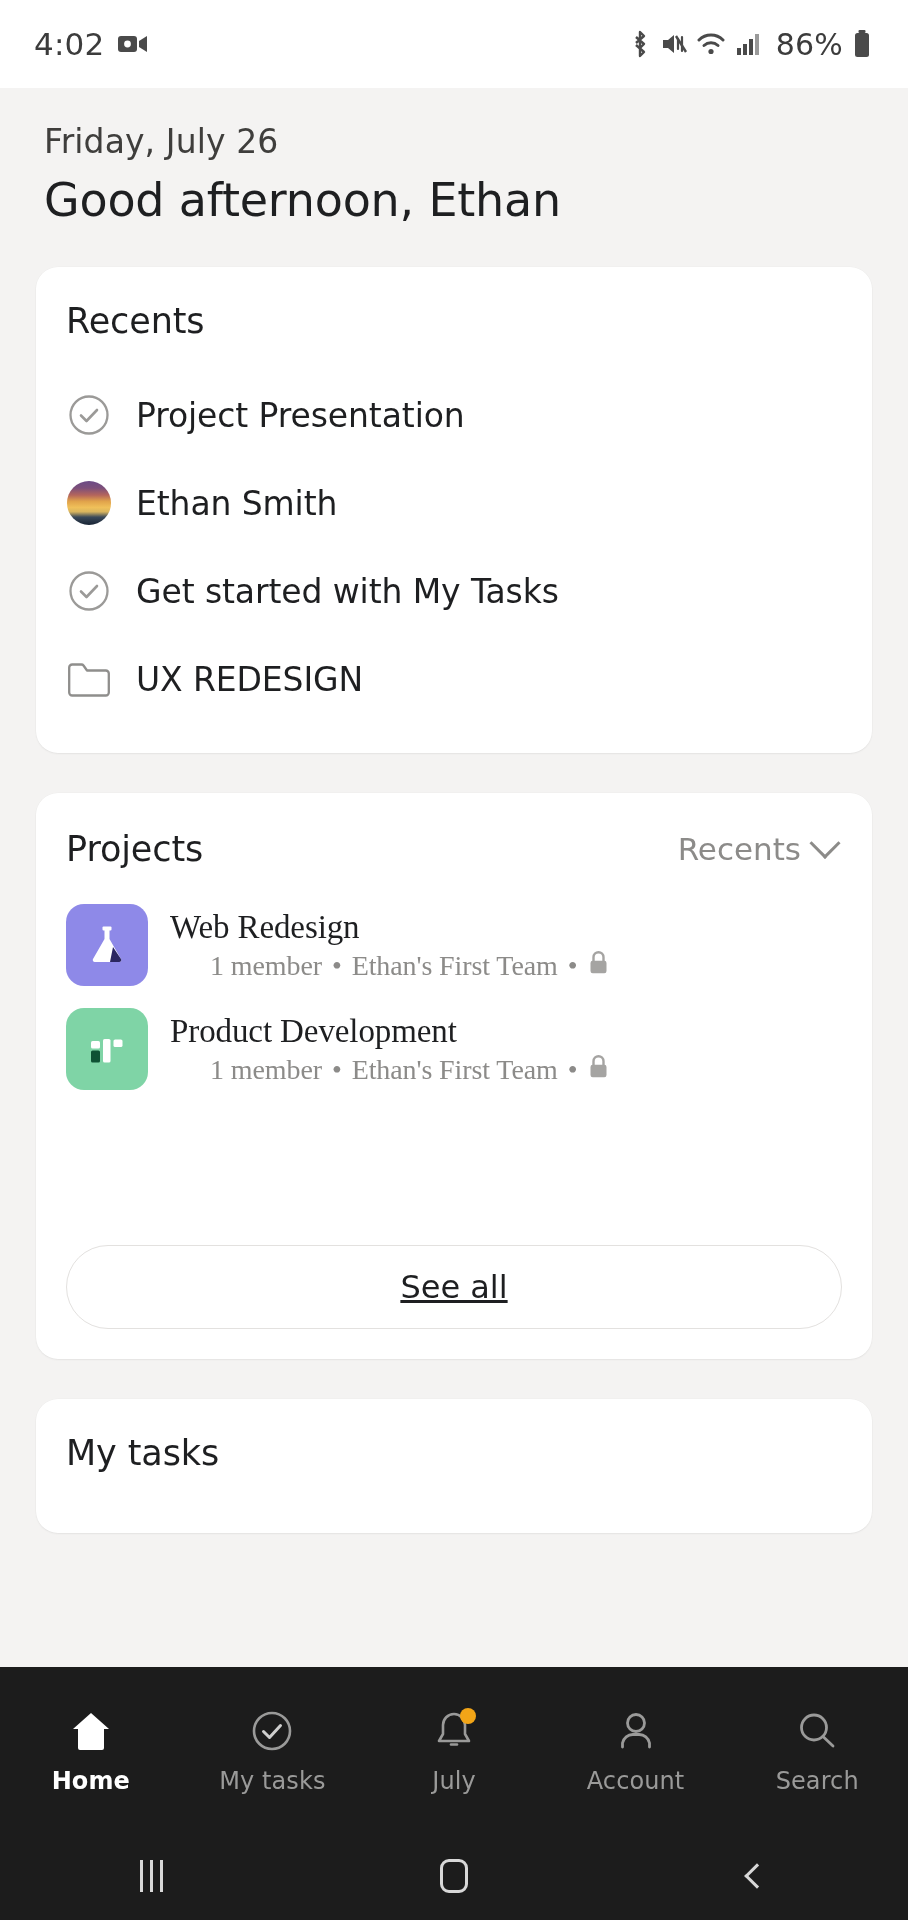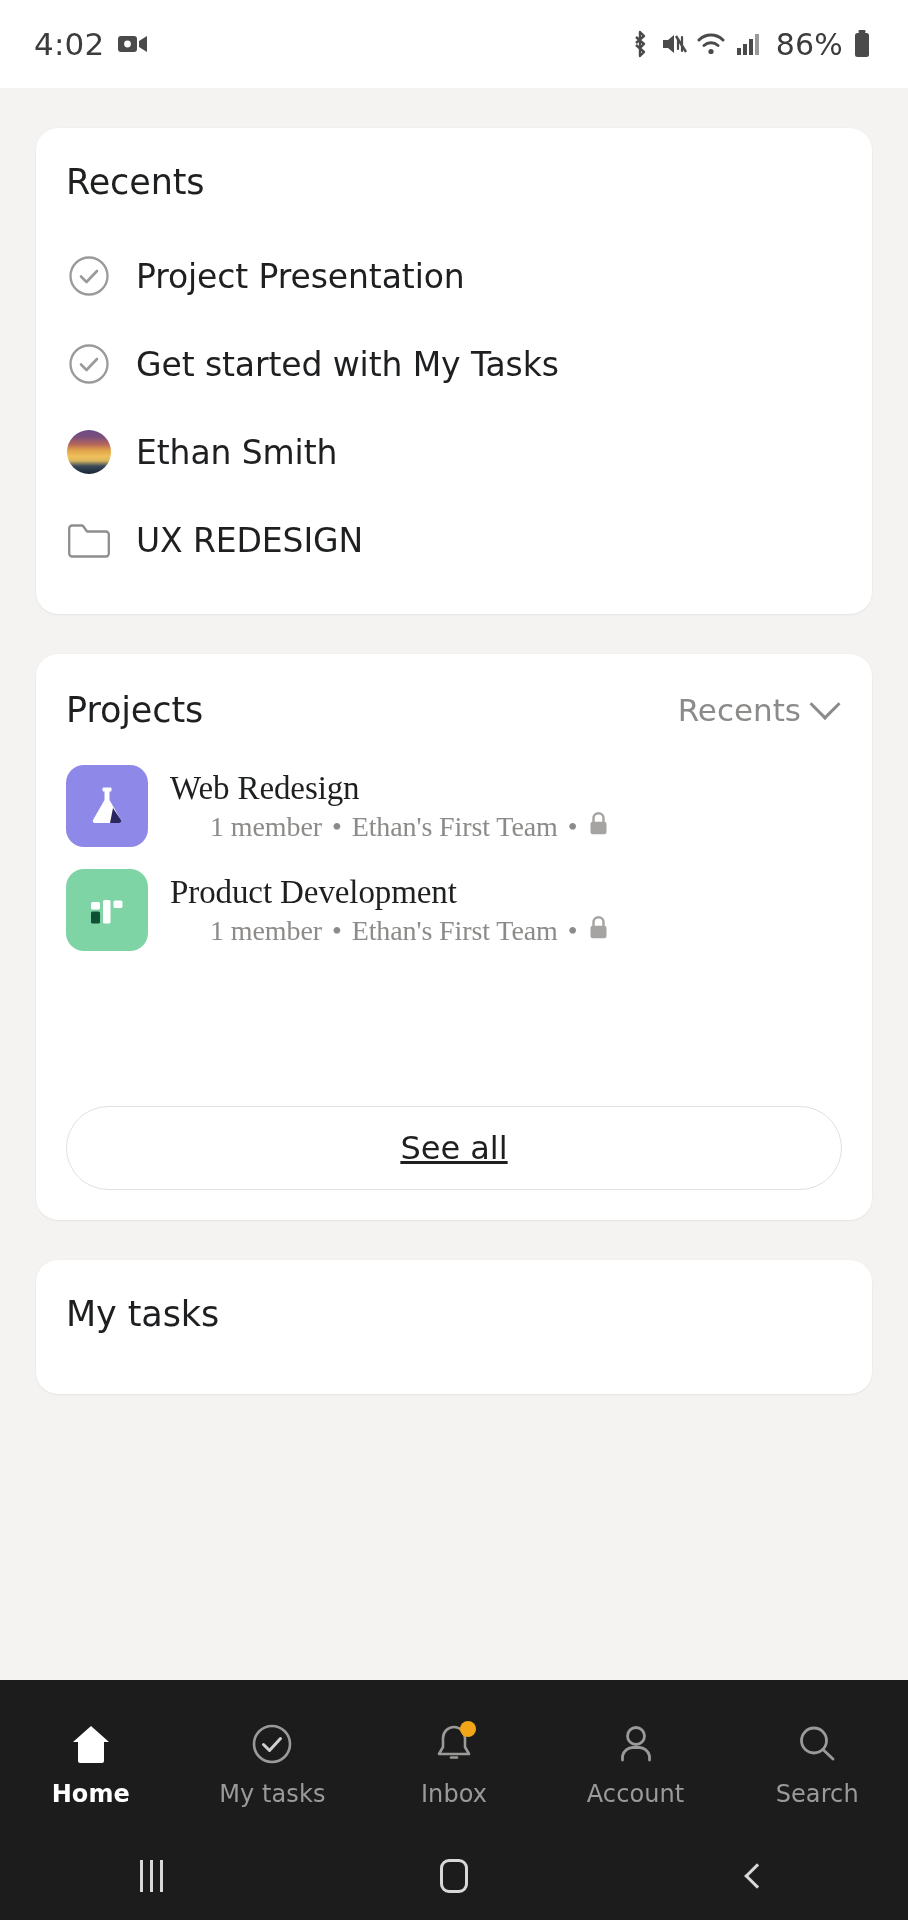--- a/index.html
+++ b/index.html
@@ -134,21 +134,21 @@
     display: flex; align-items: center; justify-content: center;
     font-size: 32px; color: #1e1f21;
     background: #fff;
     text-decoration: underline;
   }
 
   .card-spacer { height: 100px; }
 
   
   .bottomnav {
-    position: absolute; left: 0; right: 0; bottom: 72px;
+    position: absolute; left: 0; right: 0; bottom: 85px;
     height: 168px;
     background: #1c1c1c;
     display: flex; align-items: center;
     z-index: 5;
   }
   .navitem {
     flex: 1 1 0;
     display: flex; flex-direction: column;
     align-items: center; justify-content: center;
     gap: 12px;
@@ -228,50 +228,54 @@
         <svg width="20" height="30" viewBox="0 0 20 30">
           <rect x="6.5" y="1" width="7" height="3" rx="1" fill="#4a4a4a"></rect>
           <rect x="3" y="4" width="14" height="24" rx="2.5" fill="#4a4a4a"></rect>
         </svg>
       </span>
     </div>
   </div>
 
   <div class="content">
 
+    <div class="greeting-wrap">
+      <div class="greet-date">Friday, July 26</div>
+      <div class="greet-main">Good afternoon, Ethan</div>
+    </div>
 
     <div class="card">
       <div class="card-title">Recents</div>
       <div class="recents-list">
 
         <div class="recent-row">
           <span class="ico-slot">
             <svg width="44" height="44" viewBox="0 0 44 44">
               <circle cx="22" cy="22" r="18.5" fill="none" stroke="#9b9a98" stroke-width="2.3"></circle>
               <path d="M14 22.5 L19.5 28 L30 17" fill="none" stroke="#9b9a98" stroke-width="2.6" stroke-linecap="round" stroke-linejoin="round"></path>
             </svg>
           </span>
           <span class="recent-label">Project Presentation</span>
         </div>
 
         <div class="recent-row">
           <span class="ico-slot">
+            <span class="avatar-img"></span>
+          </span>
+          <span class="recent-label">Ethan Smith</span>
+        </div>
+
+        <div class="recent-row">
+          <span class="ico-slot">
             <svg width="44" height="44" viewBox="0 0 44 44">
               <circle cx="22" cy="22" r="18.5" fill="none" stroke="#9b9a98" stroke-width="2.3"></circle>
               <path d="M14 22.5 L19.5 28 L30 17" fill="none" stroke="#9b9a98" stroke-width="2.6" stroke-linecap="round" stroke-linejoin="round"></path>
             </svg>
           </span>
           <span class="recent-label">Get started with My Tasks</span>
-        </div>
-
-        <div class="recent-row">
-          <span class="ico-slot">
-            <span class="avatar-img"></span>
-          </span>
-          <span class="recent-label">Ethan Smith</span>
         </div>
 
         <div class="recent-row">
           <span class="ico-slot">
             <svg width="46" height="40" viewBox="0 0 46 40">
               <path d="M3.2 11 L3.2 33.5 A3 3 0 0 0 6.2 36.5 L39.8 36.5 A3 3 0 0 0 42.8 33.5 L42.8 14.5 A3 3 0 0 0 39.8 11.5 L21 11.5 L17.5 6.5 A2.6 2.6 0 0 0 15.4 5.5 L6.2 5.5 A3 3 0 0 0 3.2 8.5 Z" fill="none" stroke="#8f8e8c" stroke-width="2.3" stroke-linejoin="round"></path>
             </svg>
           </span>
           <span class="recent-label">UX REDESIGN</span>
         </div>
@@ -378,21 +382,21 @@
     </div>
 
     <div class="navitem">
       <span class="navico">
         <svg width="46" height="46" viewBox="0 0 46 46">
           <path d="M23 6 A11 11 0 0 1 34 17 L34 26 L38 33 L8 33 L12 26 L12 17 A11 11 0 0 1 23 6 Z" fill="none" stroke="#9a9a99" stroke-width="2.6" stroke-linejoin="round"></path>
           <path d="M20 36.5 L26 36.5" stroke="#9a9a99" stroke-width="2.6" stroke-linecap="round"></path>
         </svg>
         <span class="badge"></span>
       </span>
-      <span class="navlabel">Inbox</span>
+      <span class="navlabel">July</span>
     </div>
 
     <div class="navitem">
       <span class="navico">
         <svg width="46" height="46" viewBox="0 0 46 46">
           <circle cx="23" cy="15" r="8.5" fill="none" stroke="#9a9a99" stroke-width="2.8"></circle>
           <path d="M9.5 39 L9.5 35 A10.5 10.5 0 0 1 20 26.5 L26 26.5 A10.5 10.5 0 0 1 36.5 35 L36.5 39" fill="none" stroke="#9a9a99" stroke-width="2.8" stroke-linecap="round"></path>
         </svg>
       </span>
       <span class="navlabel">Account</span>

